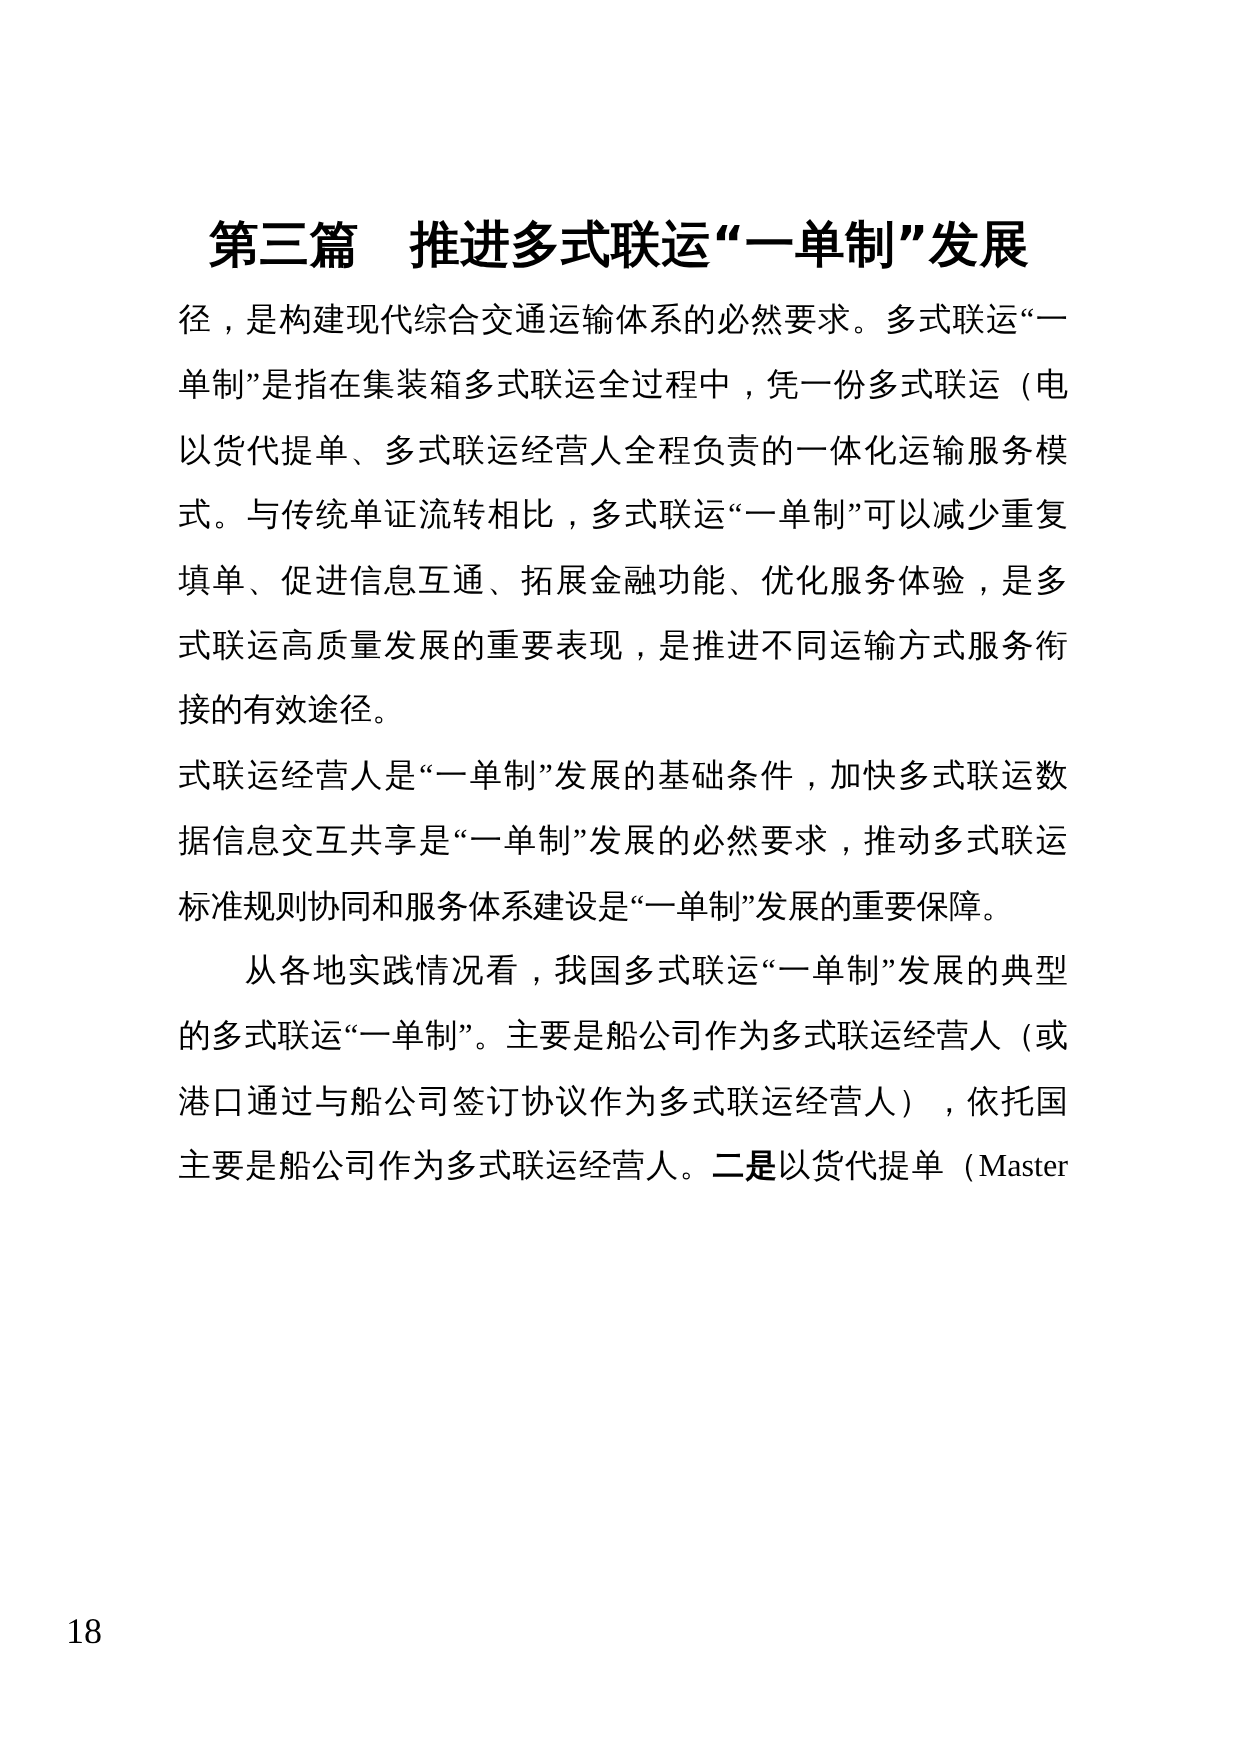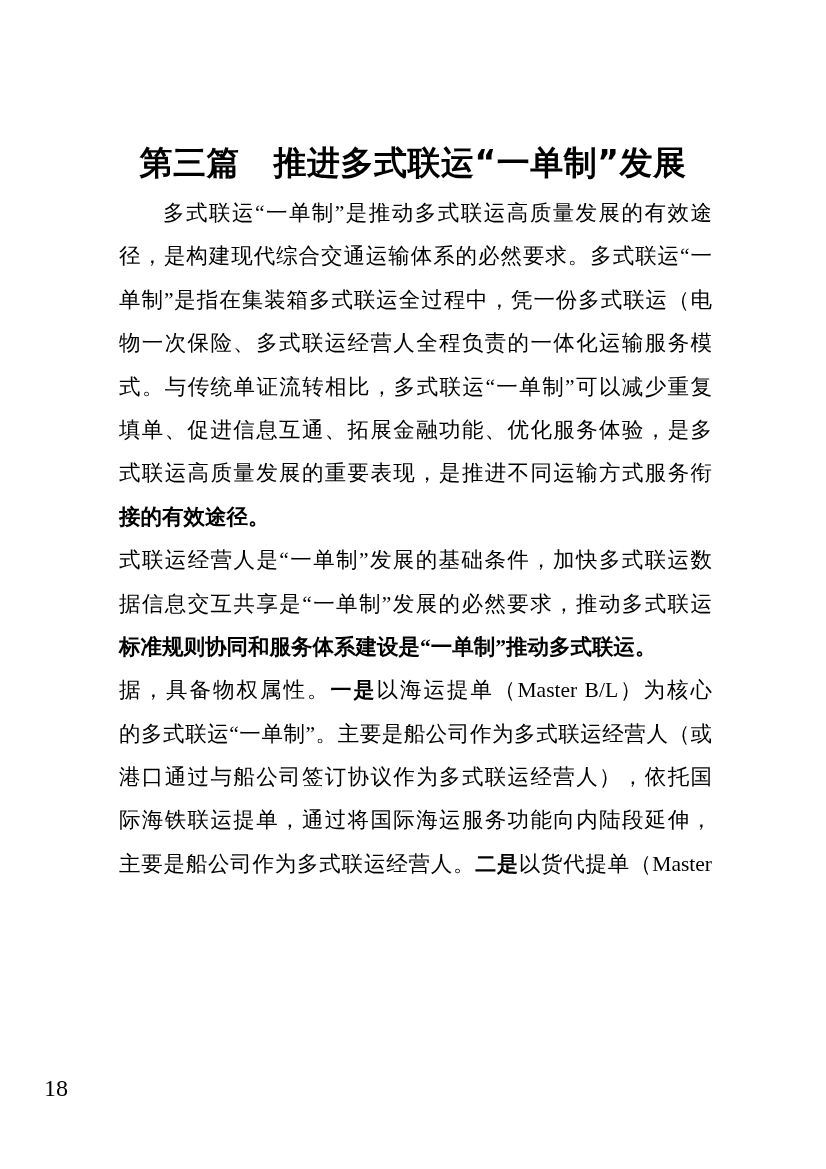--- a/index.html
+++ b/index.html
@@ -40,21 +40,20 @@
     line-height: 43.4px;
     font-size: 21.5px;
     text-align: justify;
     text-align-last: justify;
     text-justify: inter-ideograph;
     overflow: visible;
     white-space: nowrap;
   }
   .line.para-end {
     text-align-last: left;
-    font-weight: bold;
   }
   .line.indent {
     text-indent: 44px;
   }
   .line b {
     font-family: "DejaVu Sans", "Liberation Sans", sans-serif;
     font-weight: bold;
     font-size: 21px;
   }
   .page-number {
@@ -72,41 +71,39 @@
 </head>
 <body>
 
 <div class="page">
 
   <div class="doc-title">第三篇　推进多式联运“一单制”发展</div>
 
   <div class="body-text">
 
     <div>
-      <div class="line indent">多式联运“一单制”是推动多式联运高质量发展的有效途</div>
       <div class="line">径，是构建现代综合交通运输体系的必然要求。多式联运“一</div>
       <div class="line">单制”是指在集装箱多式联运全过程中，凭一份多式联运（电</div>
-      <div class="line">物一次保险、多式联运经营人全程负责的一体化运输服务模</div>
+      <div class="line">以货代提单、多式联运经营人全程负责的一体化运输服务模</div>
       <div class="line">式。与传统单证流转相比，多式联运“一单制”可以减少重复</div>
       <div class="line">填单、促进信息互通、拓展金融功能、优化服务体验，是多</div>
       <div class="line">式联运高质量发展的重要表现，是推进不同运输方式服务衔</div>
       <div class="line para-end">接的有效途径。</div>
     </div>
 
     <div>
       <div class="line">式联运经营人是“一单制”发展的基础条件，加快多式联运数</div>
       <div class="line">据信息交互共享是“一单制”发展的必然要求，推动多式联运</div>
-      <div class="line para-end">标准规则协同和服务体系建设是“一单制”推动多式联运。</div>
+      <div class="line para-end">标准规则协同和服务体系建设是“一单制”发展的重要保障。</div>
     </div>
 
     <div>
-      <div class="line"><span>据，具备物权属性。</span><b>一是</b><span>以海运提单（Master B/L）为核心</span></div>
+      <div class="line indent">从各地实践情况看，我国多式联运“一单制”发展的典型</div>
       <div class="line">的多式联运“一单制”。主要是船公司作为多式联运经营人（或</div>
       <div class="line">港口通过与船公司签订协议作为多式联运经营人），依托国</div>
-      <div class="line">际海铁联运提单，通过将国际海运服务功能向内陆段延伸，</div>
       <div class="line"><span>主要是船公司作为多式联运经营人。</span><b>二是</b><span>以货代提单（Master</span></div>
     </div>
 
   </div>
 
   <div class="page-number">18</div>
 
 </div>
 
 </body></html>

